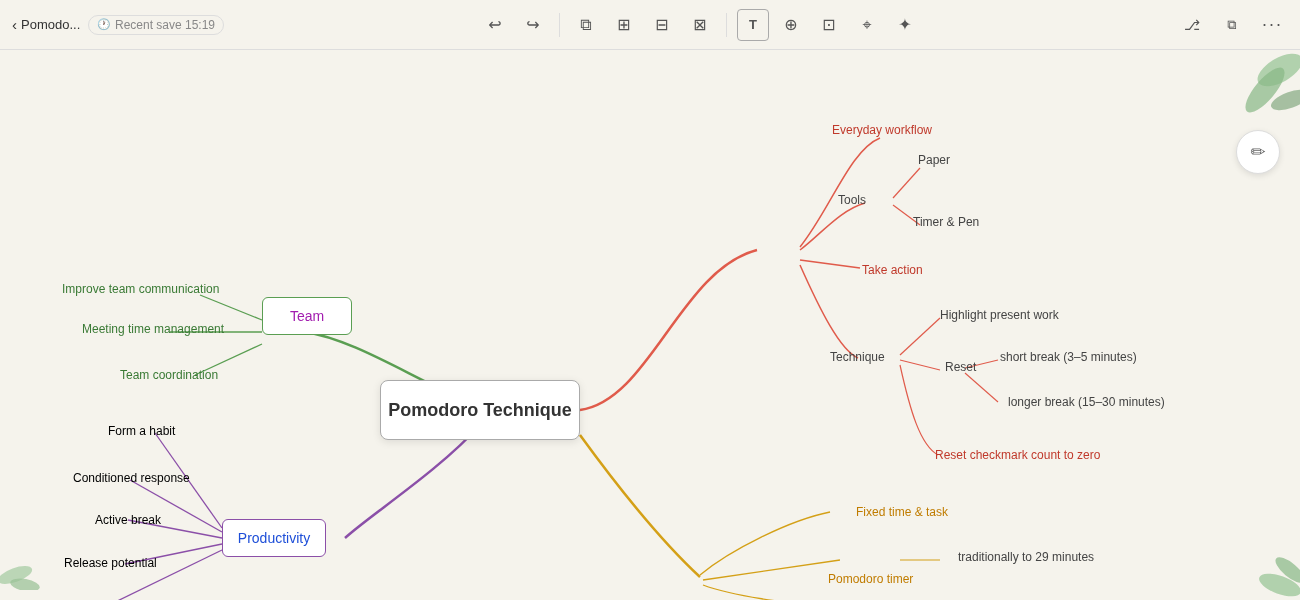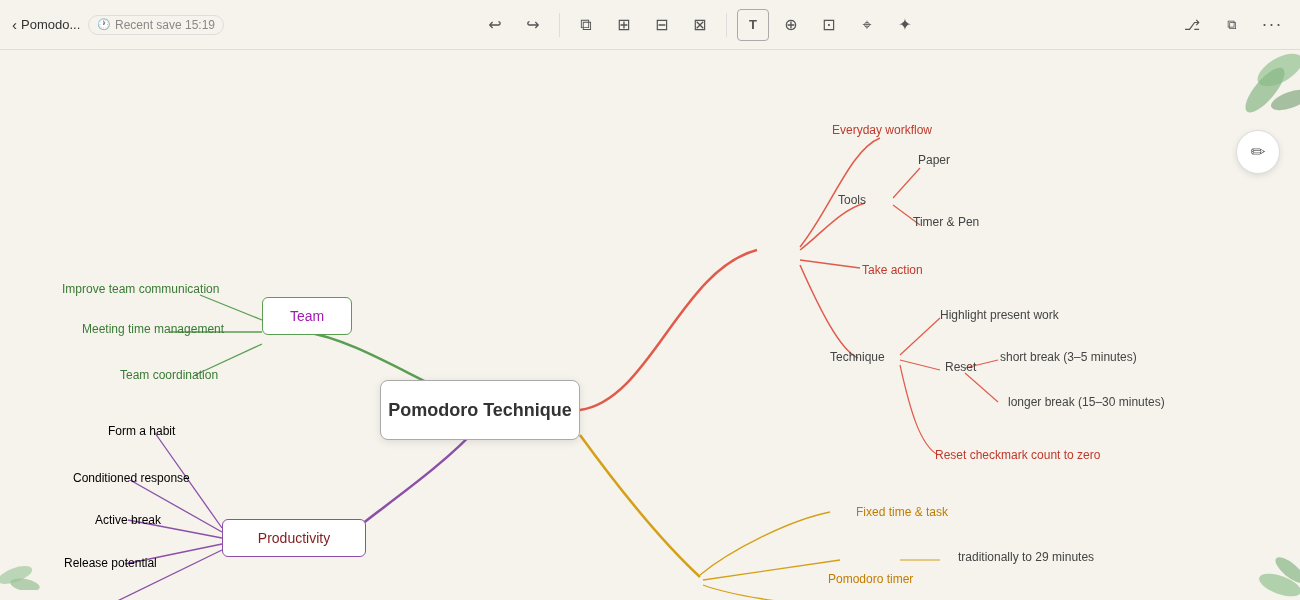--- a/index.html
+++ b/index.html
@@ -133,23 +133,23 @@
       color: #e05b4b;
     }
     .node-team {
       left: 262px; top: 247px;
       width: 90px; height: 38px;
       border-color: #5a9e52;
       color: #a21caf;
     }
     .node-productivity {
       left: 222px; top: 469px;
-      width: 144px; height: 38px;
+      width: 104px; height: 38px;
       border-color: #8b4fa8;
-      color: #7f1d1d;
+      color: #1d4ed8;
     }
     .node-onetask {
       right: 398px; top: 511px;
       width: 100px; height: 38px;
       border-color: #d4a017;
       color: #4c1d95;
       margin-top: 43px;
     }
 
     

